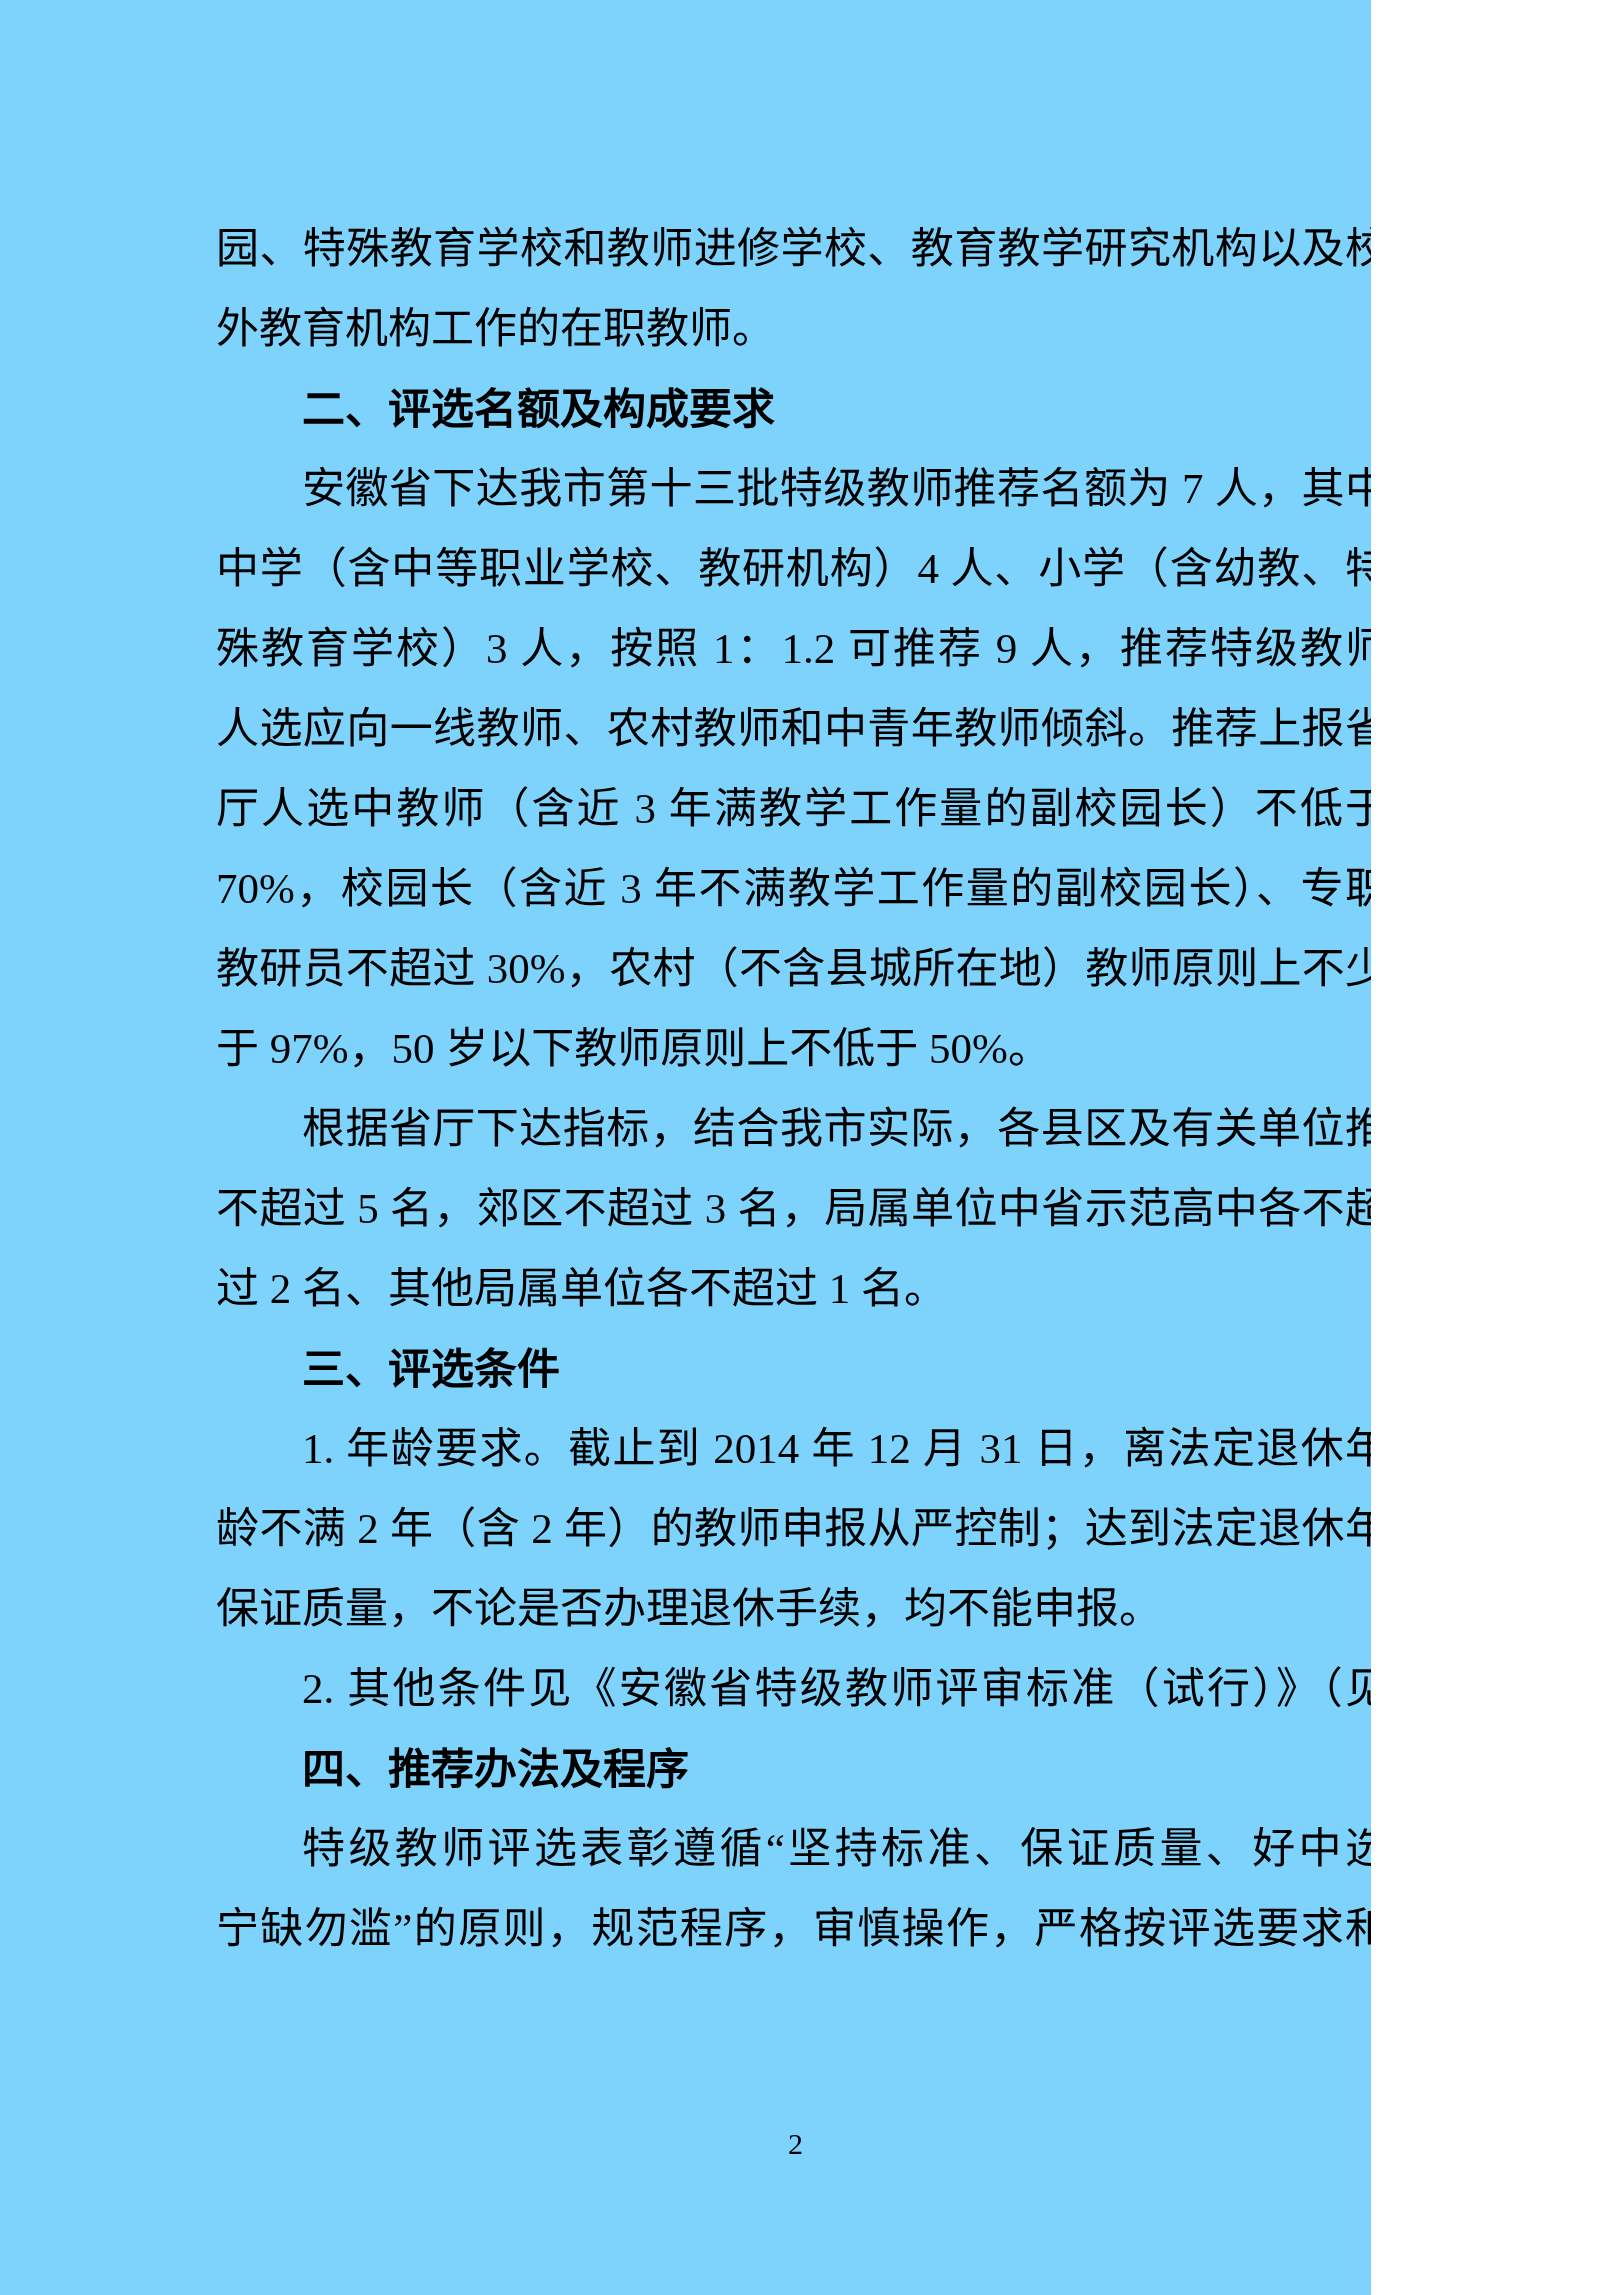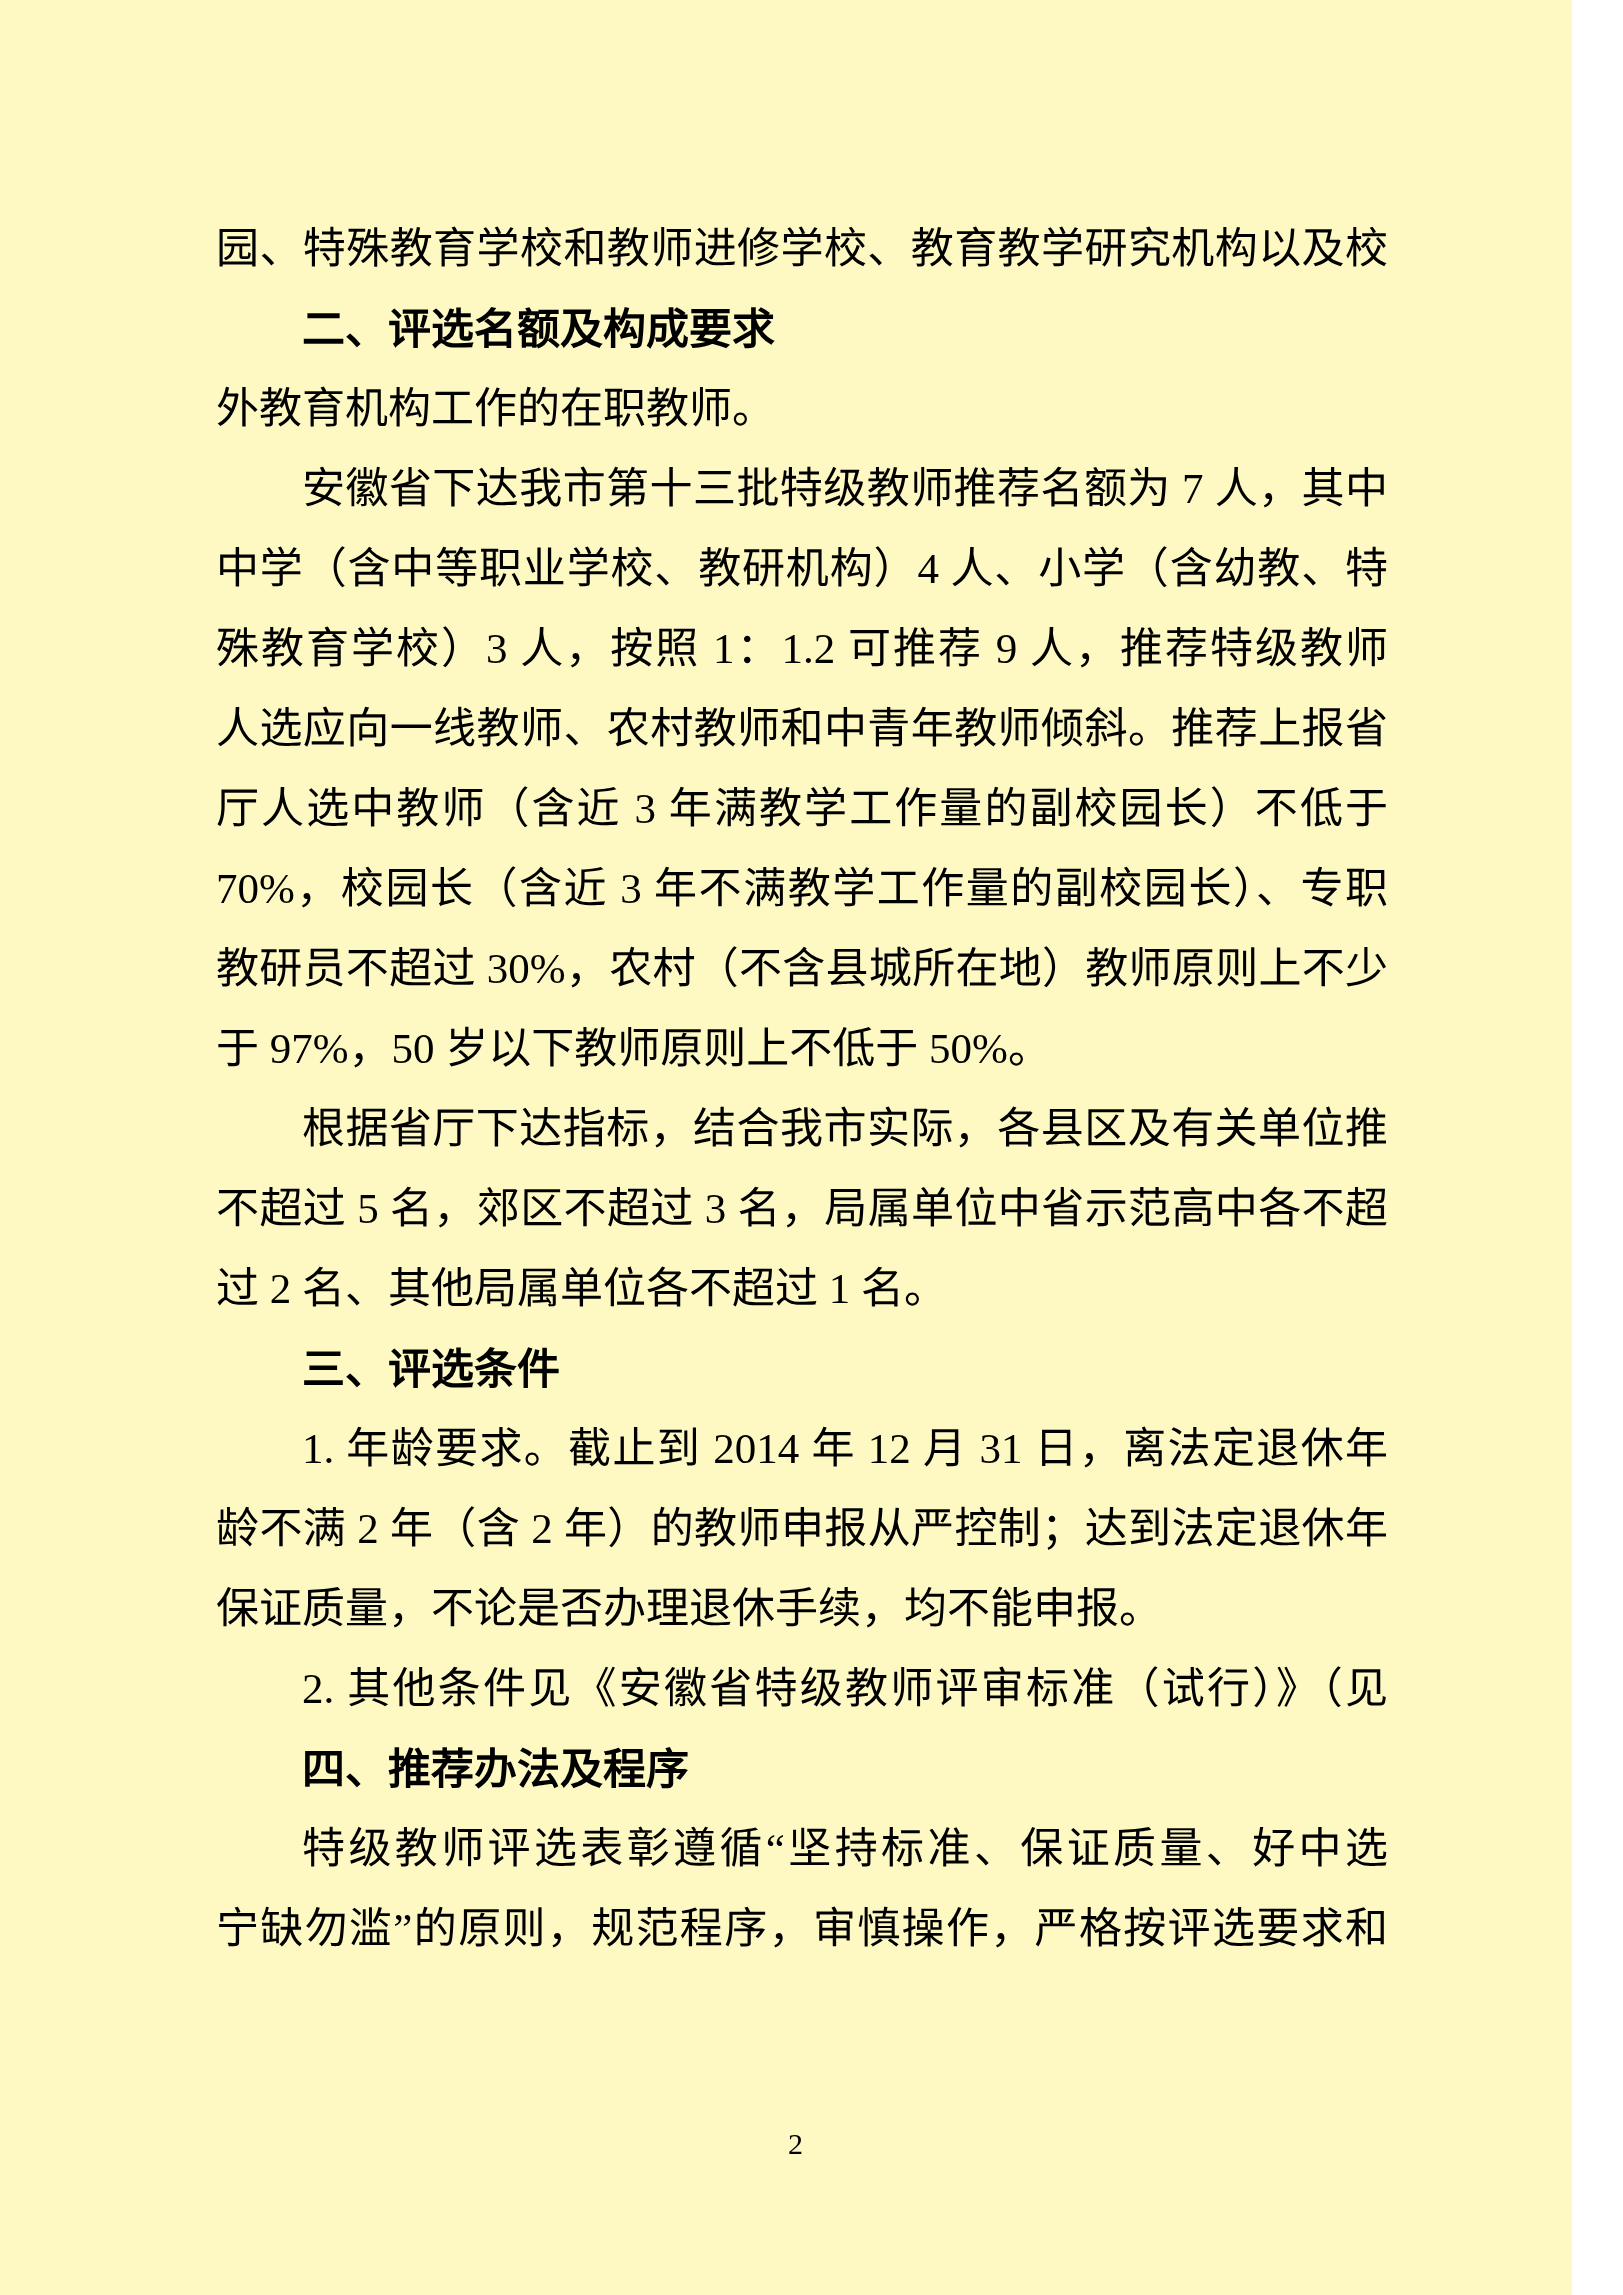--- a/index.html
+++ b/index.html
@@ -2,23 +2,23 @@
 <html lang="zh-CN" style="font-size:10.5px"><head>
 <meta charset="utf-8">
 <style>
   html, body {
     margin: 0;
     padding: 0;
     background: #ffffff;
   }
   .page {
     position: relative;
-    width: 1572px;
+    width: 1371px;
     height: 2295px;
-    background: #fef9c3;
+    background: #7dd3fc;
     color: #000000;
     overflow: hidden;
   }
   .content {
     position: absolute;
     left: 216px;
     top: 209px;
     width: 1172px;
   }
   .line {
@@ -59,22 +59,22 @@
     font-family: "Liberation Serif", "DejaVu Serif", serif;
     color: #000000;
   }
 </style>
 </head>
 <body>
 
 <div class="page">
   <main class="content">
     <div class="line">园、特殊教育学校和教师进修学校、教育教学研究机构以及校</div>
+    <div class="line l-end">外教育机构工作的在职教师。</div>
     <div class="line l-head">二、评选名额及构成要求</div>
-    <div class="line l-end">外教育机构工作的在职教师。</div>
     <div class="line l-indent">安徽省下达我市第十三批特级教师推荐名额为 7 人，其中</div>
     <div class="line">中学（含中等职业学校、教研机构）4 人、小学（含幼教、特</div>
     <div class="line">殊教育学校）3 人，按照 1：1.2 可推荐 9 人，推荐特级教师</div>
     <div class="line">人选应向一线教师、农村教师和中青年教师倾斜。推荐上报省</div>
     <div class="line">厅人选中教师（含近 3 年满教学工作量的副校园长）不低于</div>
     <div class="line">70%，校园长（含近 3 年不满教学工作量的副校园长）、专职</div>
     <div class="line">教研员不超过 30%，农村（不含县城所在地）教师原则上不少</div>
     <div class="line l-end">于 97%，50 岁以下教师原则上不低于 50%。</div>
     <div class="line l-indent">根据省厅下达指标，结合我市实际，各县区及有关单位推</div>
     <div class="line">不超过 5 名，郊区不超过 3 名，局属单位中省示范高中各不超</div>

